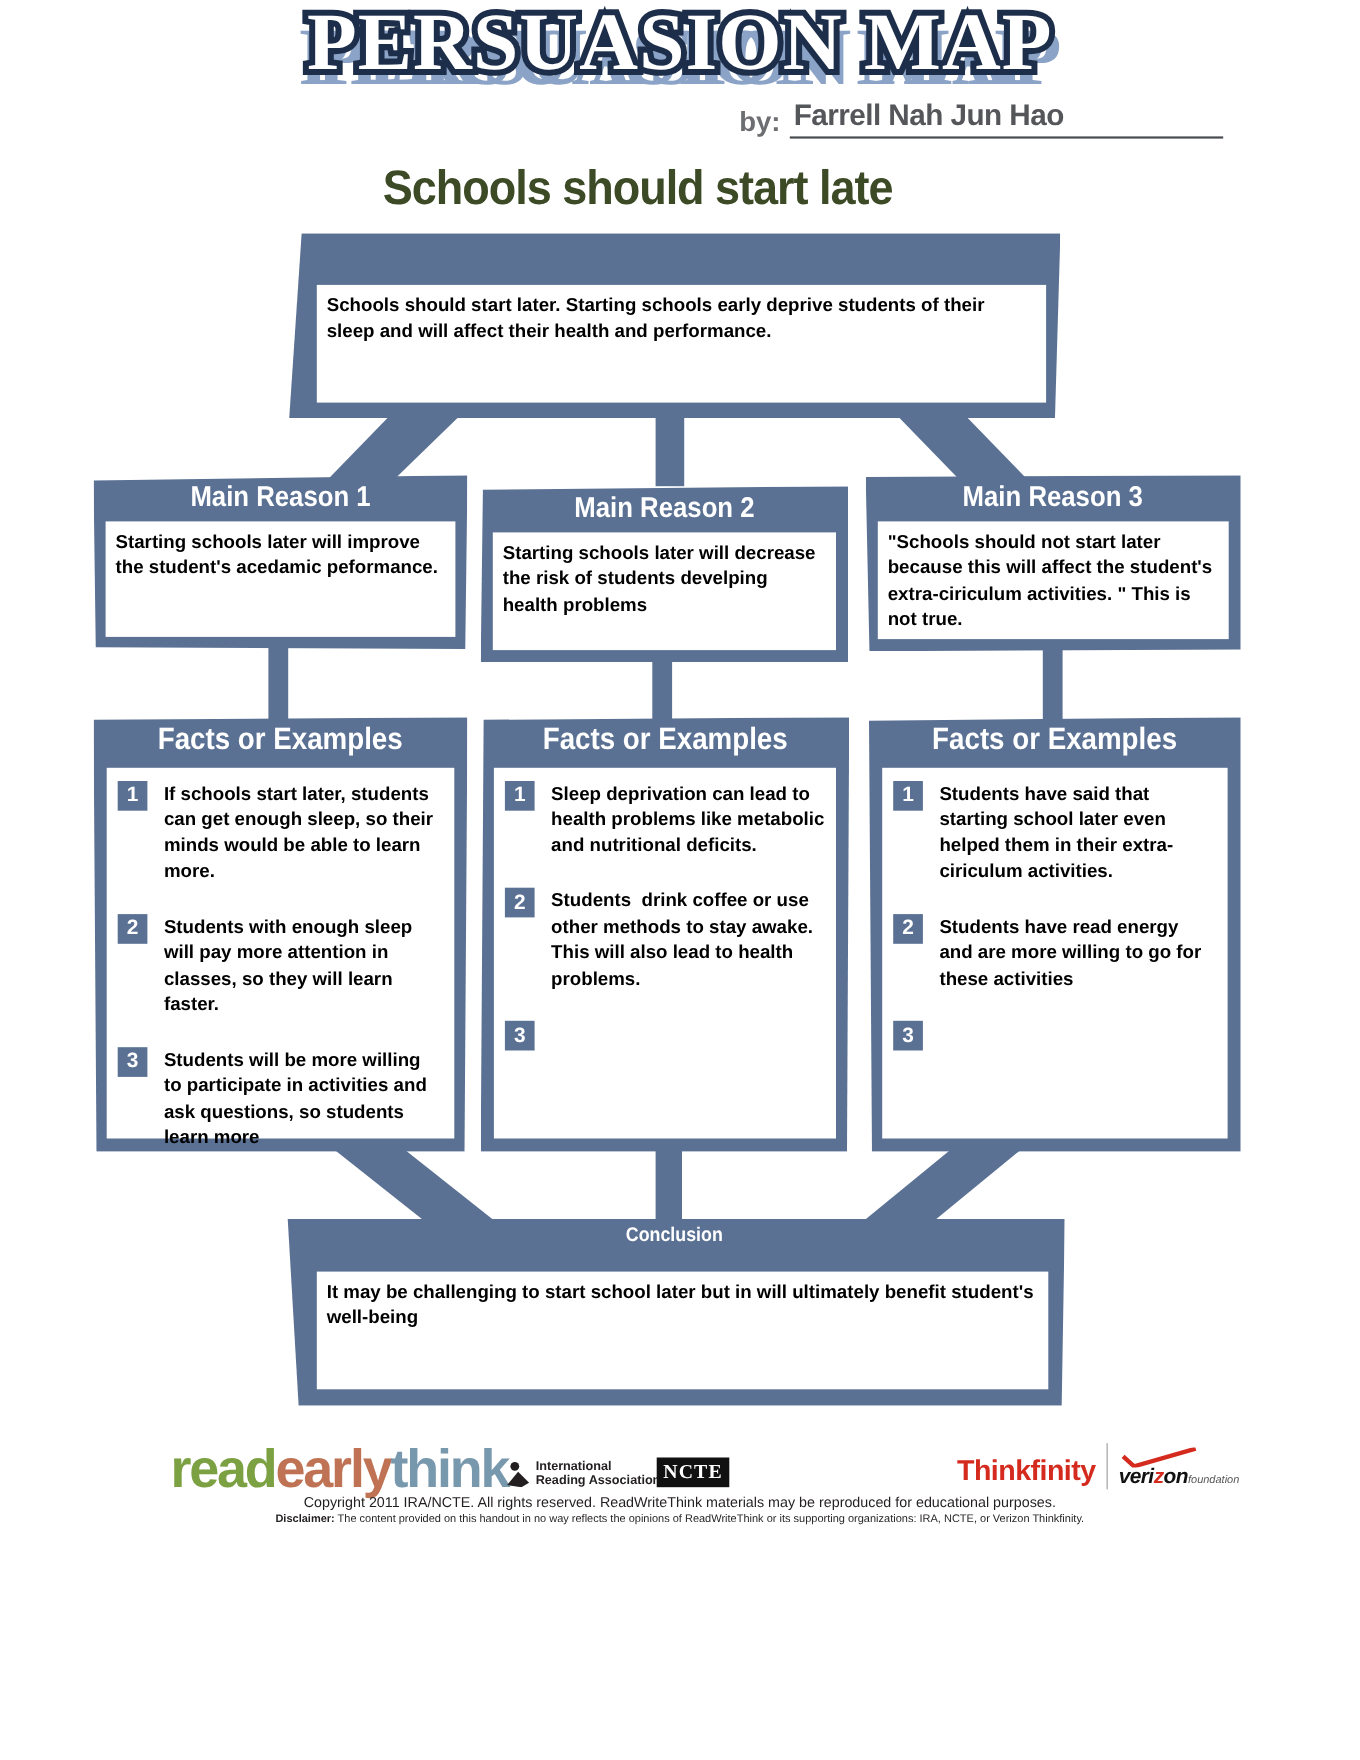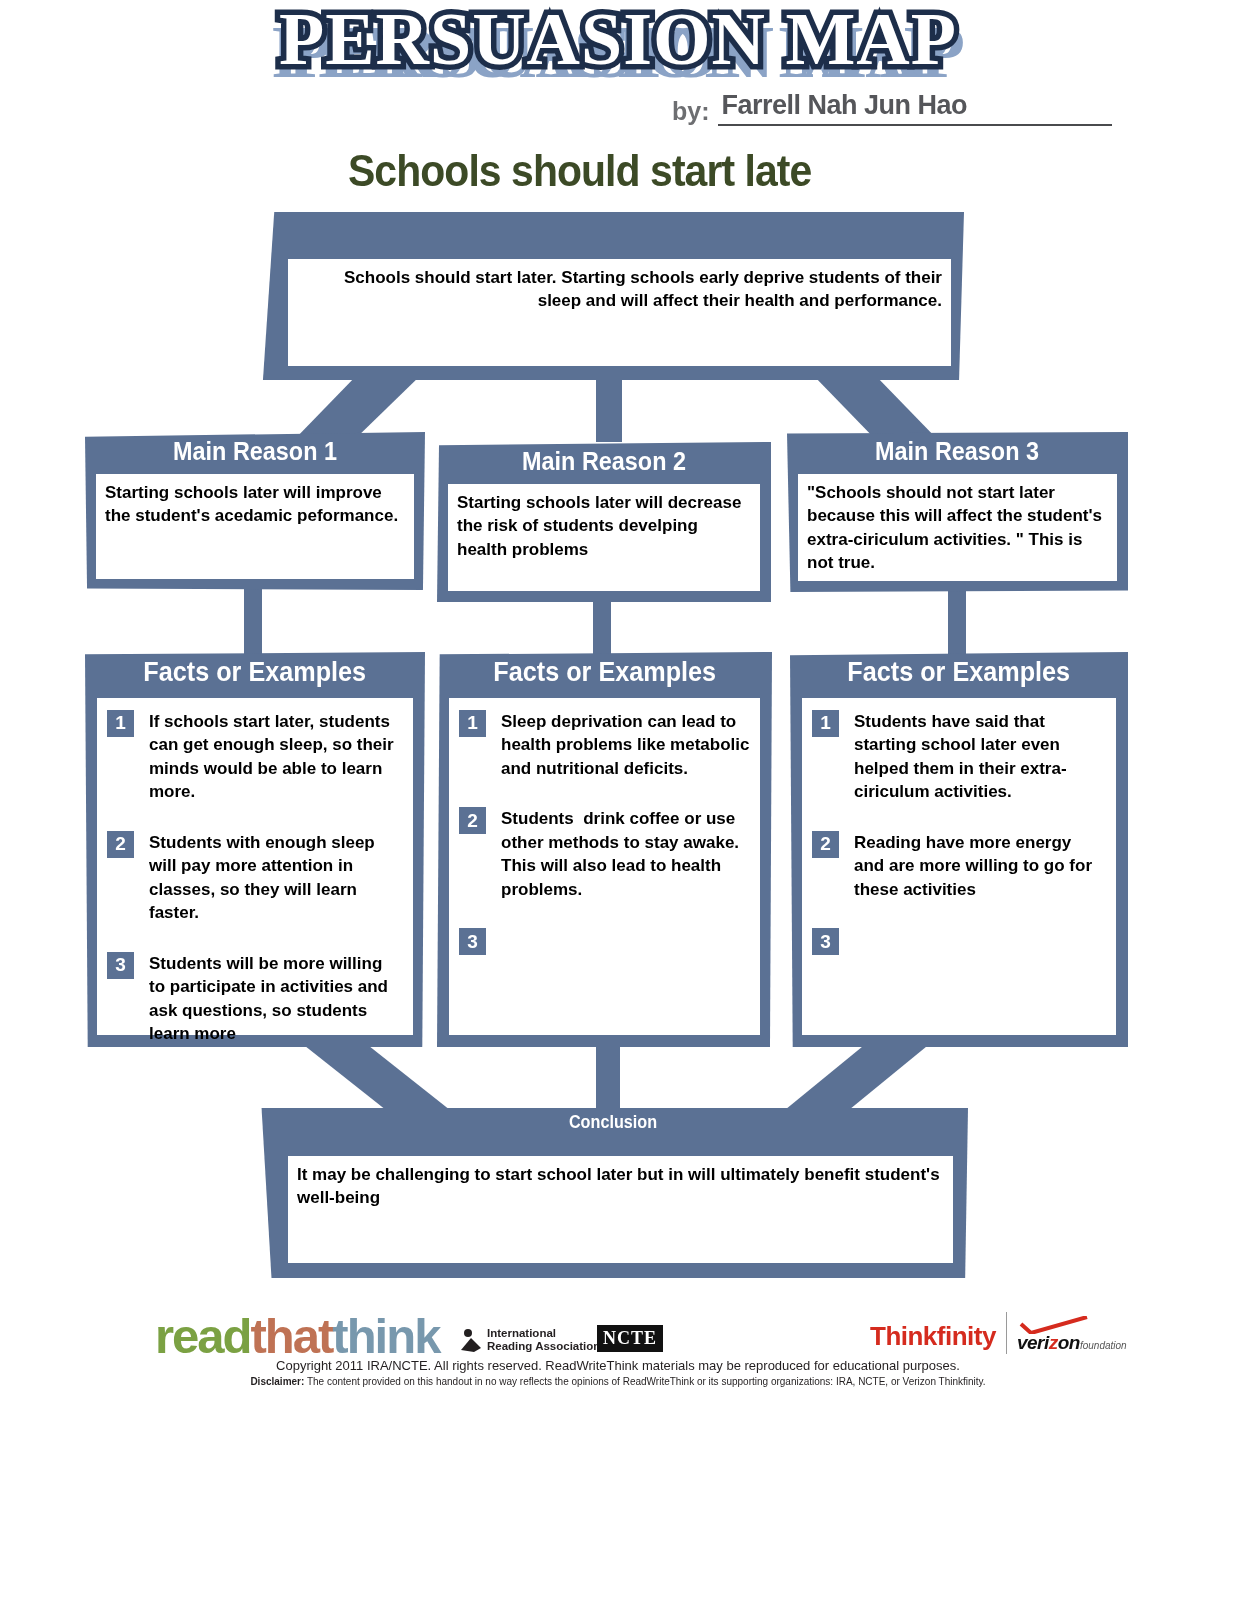--- a/index.html
+++ b/index.html
@@ -37,21 +37,21 @@
   .node{position:absolute;background:#5b7194;}
   .node-heading{position:absolute;left:0;top:4px;width:100%;margin:0;text-align:center;
     color:#ffffff;font-weight:bold;}
   .node-heading span{display:inline-block;transform:scaleX(0.9);letter-spacing:0;}
   .node-body{position:absolute;background:#ffffff;color:#000;
     font-weight:bold;font-size:17px;line-height:1.38;padding:7px 9px;box-sizing:border-box;}
 
   .intro{left:258px;top:212px;width:706px;height:168px;
          clip-path:polygon(2.3% 0, 100% 0, 99.3% 100%, 0.7% 100%);}
   .intro .node-heading{font-size:28px;}
-  .intro .node-body{left:30px;right:13px;top:47px;bottom:14px;text-align:right;}
+  .intro .node-body{left:30px;right:13px;top:47px;bottom:14px;}
 
   .reason .node-heading{font-size:26px;}
   .reason .node-body{left:11px;right:11px;top:42px;bottom:11px;}
   .reason1{left:85px;top:432px;width:340px;height:158px;
            clip-path:polygon(0 3%, 100% 0, 99.4% 100%, 0.6% 99%);}
   .reason2{left:437px;top:430px;width:334px;height:160px;
            clip-path:polygon(0.6% 2%, 100% 0, 100% 100%, 0 100%);margin-top:12px;}
   .reason3{left:787px;top:432px;width:341px;height:160px;
            clip-path:polygon(0 1%, 100% 0, 100% 99%, 1% 100%);}
 
@@ -191,35 +191,35 @@
 
   <section class="node facts facts3">
     <h2 class="node-heading"><span>Facts or Examples</span></h2>
     <div class="node-body">
       <div class="fact-item">
         <span class="fact-num">1</span>
         <span class="fact-text">Students have said that starting school later even helped them in their extra-ciriculum activities.</span>
       </div>
       <div class="fact-item">
         <span class="fact-num">2</span>
-        <span class="fact-text">Reading have more energy and are more willing to go for these activities</span>
+        <span class="fact-text">Students have read energy and are more willing to go for these activities</span>
       </div>
       <div class="fact-item">
         <span class="fact-num">3</span>
         <span class="fact-text"></span>
       </div>
     </div>
   </section>
 
   <section class="node conclusion">
     <h2 class="node-heading"><span>Conclusion</span></h2>
     <div class="node-body">It may be challenging to start school later but in will ultimately benefit student's well-being</div>
   </section>
 
-  <div class="rwt-logo"><span class="rwt-read">read</span><span class="rwt-write">that</span><span class="rwt-think">think</span></div>
+  <div class="rwt-logo"><span class="rwt-read">read</span><span class="rwt-write">early</span><span class="rwt-think">think</span></div>
 
   <div class="ira">
     <svg class="ira-icon" viewBox="0 0 22 24">
       <circle cx="8" cy="5" r="4" fill="#231f20"></circle>
       <path d="M1 22 L11 10 L21 20 L14 24 Z" fill="#231f20"></path>
     </svg>
     <div class="ira-text">
       <div>International</div>
       <div>Reading Association</div>
     </div>

